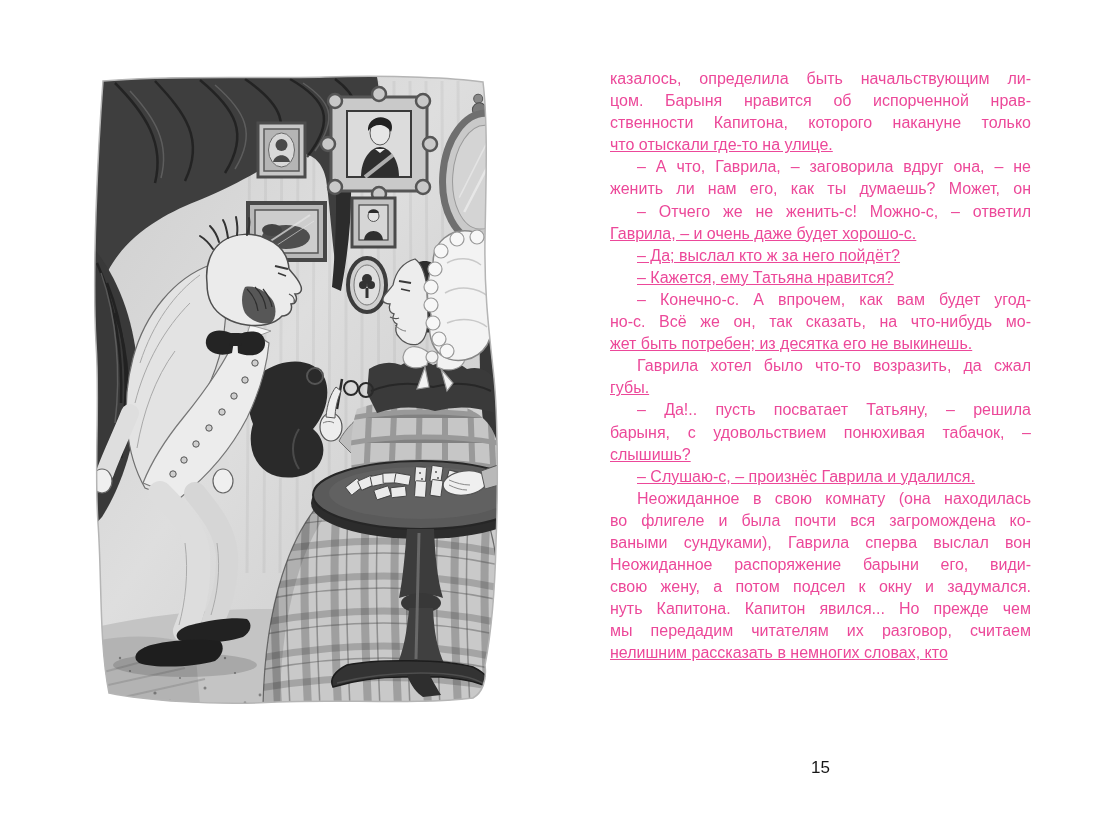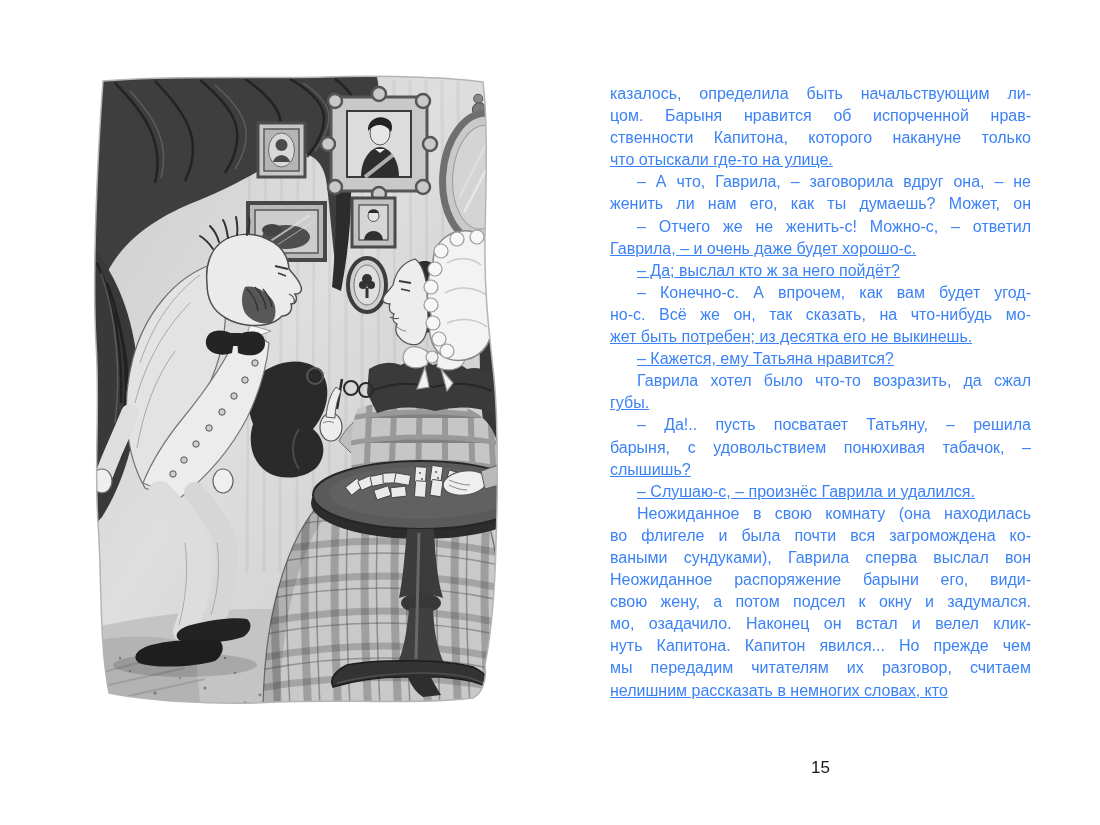--- a/index.html
+++ b/index.html
@@ -1,20 +1,20 @@
 <!DOCTYPE html>
 <html><head>
 <meta charset="utf-8">
 <style>
   html,body{margin:0;padding:0;background:#ffffff;}
   .page{position:relative;width:1100px;height:825px;background:#ffffff;overflow:hidden;
         font-family:"Liberation Sans",sans-serif;color:#161616;}
   .illustration{position:absolute;left:85px;top:73px;width:415px;height:640px;}
   .text-column{position:absolute;left:610px;top:68px;width:421px;
-               font-size:16px;line-height:22.1px;color:#3b82f6;margin-top:15px;}
+               font-size:16px;line-height:22.1px;color:#ec4899;}
   .line{text-align:justify;text-align-last:justify;white-space:normal;}
   .line.last{text-align-last:left;text-decoration:underline;}
   .para.indent .line.first{text-indent:27px;}
   .page-number{position:absolute;left:610px;top:758px;width:421px;text-align:center;
                font-size:17px;color:#161616;}
 </style>
 </head>
 <body>
 
 <div class="page">
@@ -401,46 +401,45 @@
         <div class="line">женить ли нам его, как ты думаешь? Может, он</div>
       </div>
       <div class="para indent">
         <div class="line first">– Отчего же не женить-с! Можно-с, – ответил</div>
         <div class="line last">Гаврила, – и очень даже будет хорошо-с.</div>
       </div>
       <div class="para indent">
         <div class="line first last">– Да; выслал кто ж за него пойдёт?</div>
       </div>
       <div class="para indent">
+        <div class="line first last">– Кажется, ему Татьяна нравится?</div>
+      </div>
+      <div class="para indent">
         <div class="line first">– Конечно-с. А впрочем, как вам будет угод-</div>
         <div class="line">но-с. Всё же он, так сказать, на что-нибудь мо-</div>
         <div class="line last">жет быть потребен; из десятка его не выкинешь.</div>
-      </div>
-      <div class="para indent">
-        <div class="line first last">– Кажется, ему Татьяна нравится?</div>
       </div>
       <div class="para indent">
         <div class="line first">Гаврила хотел было что-то возразить, да сжал</div>
         <div class="line last">губы.</div>
       </div>
       <div class="para indent">
         <div class="line first">– Да!.. пусть посватает Татьяну, – решила</div>
         <div class="line">барыня, с удовольствием понюхивая табачок, –</div>
         <div class="line last">слышишь?</div>
       </div>
       <div class="para indent">
         <div class="line first last">– Слушаю-с, – произнёс Гаврила и удалился.</div>
       </div>
       <div class="para indent">
         <div class="line first">Неожиданное в свою комнату (она находилась</div>
         <div class="line">во флигеле и была почти вся загромождена ко-</div>
         <div class="line">ваными сундуками), Гаврила сперва выслал вон</div>
         <div class="line">Неожиданное распоряжение барыни его, види-</div>
         <div class="line">свою жену, а потом подсел к окну и задумался.</div>
-        <div class="line">мо, озадачило. Наконец он встал и велел клик-</div>
         <div class="line">нуть Капитона. Капитон явился... Но прежде чем</div>
         <div class="line">мы передадим читателям их разговор, считаем</div>
         <div class="line last">нелишним рассказать в немногих словах, кто</div>
       </div>
     </div>
 
   <div class="page-number">15</div>
 
 </div>
 

